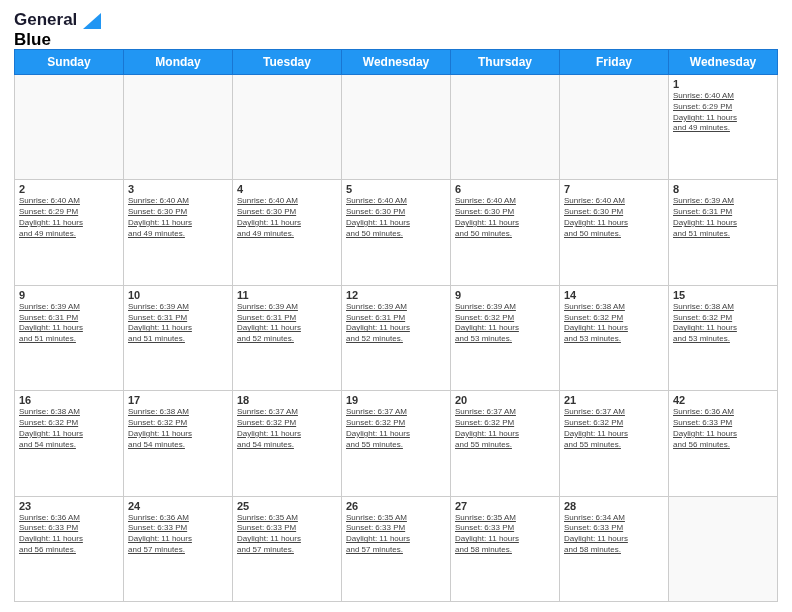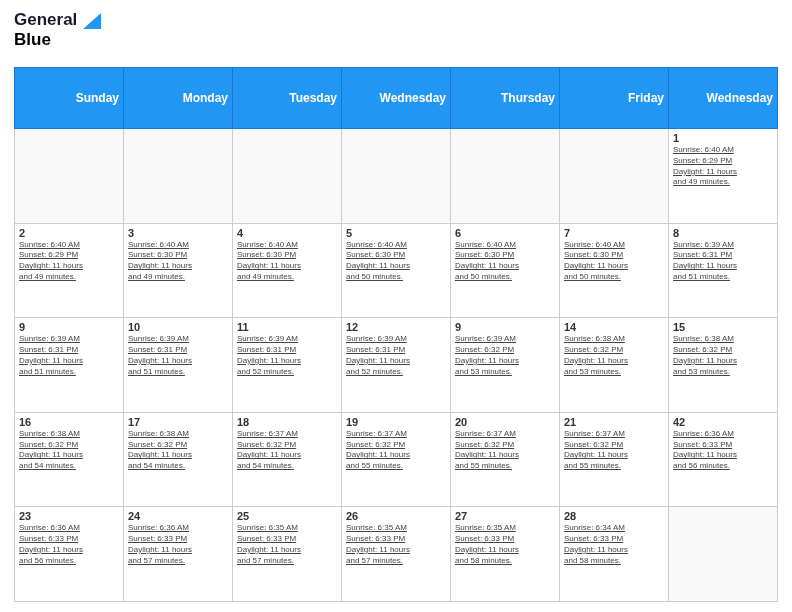--- a/index.html
+++ b/index.html
@@ -15,21 +15,21 @@
       height: 612px;
       background: #fff;
       display: flex;
       flex-direction: column;
       padding: 10px 14px 10px 14px;
     }
     .header {
       display: flex;
       justify-content: space-between;
       align-items: flex-start;
-      margin-bottom: 18px;
+      margin-bottom: 0;
     }
     .logo {
       display: flex;
       align-items: center;
     }
     .title-block {
       text-align: right;
     }
     .calendar-title {
       font-size: 28px;
@@ -44,22 +44,22 @@
       width: 100%;
       border-collapse: collapse;
       flex: 1;
       table-layout: fixed;
     }
     .calendar-table th {
       background: #2196F3;
       color: #fff;
       font-size: 12px;
       font-weight: bold;
-      padding: 23px 4px;
-      text-align: right;
+      padding: 5px 4px;
+      text-align: center;
       border: 1px solid #1976D2;
     }
     .calendar-table td {
       border: 1px solid #ccc;
       vertical-align: top;
       padding: 3px 4px;
       font-size: 8.5px;
       color: #333;
       height: 82px;
     }

